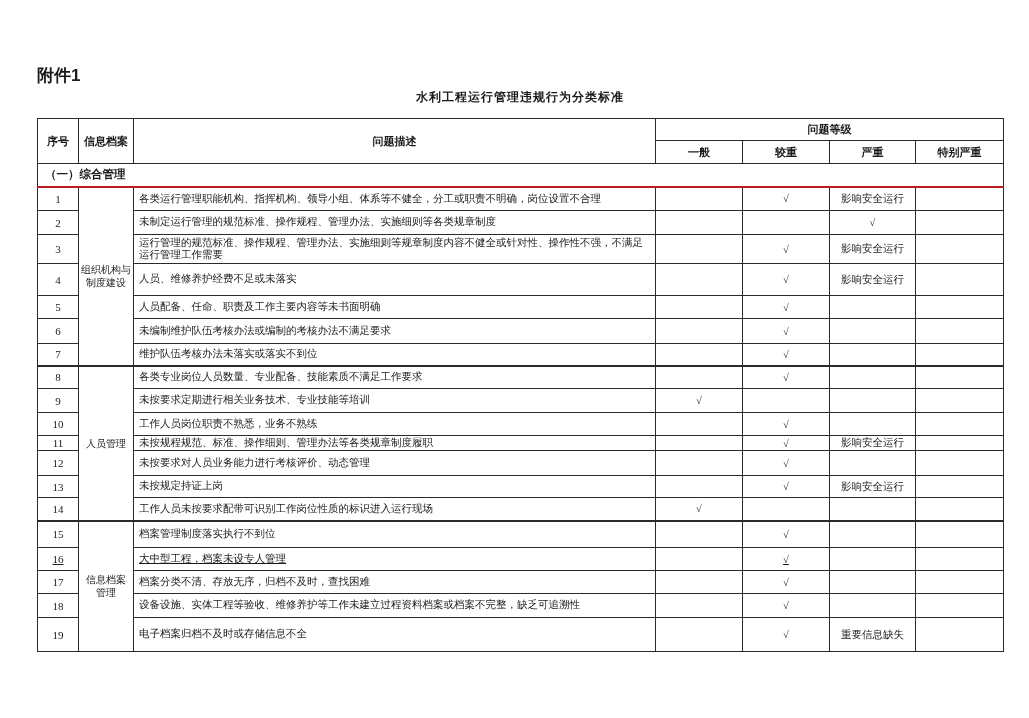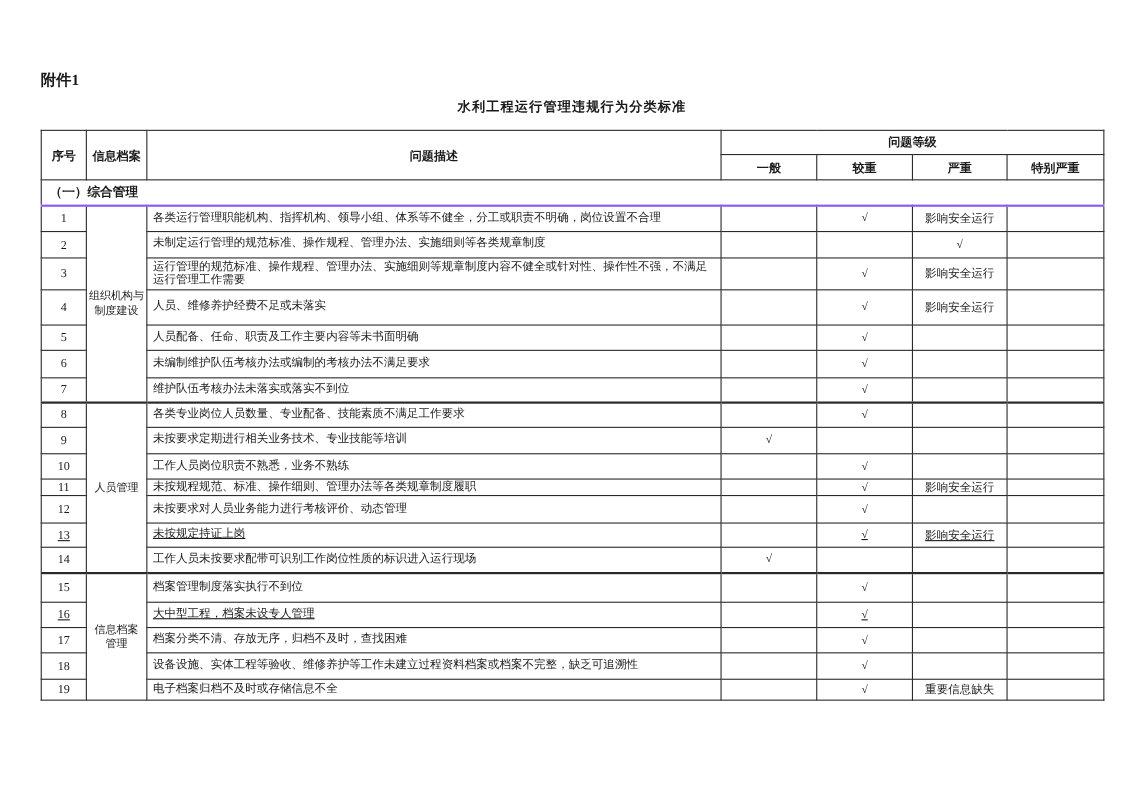--- a/index.html
+++ b/index.html
@@ -3,22 +3,22 @@
 <meta charset="utf-8">
 <style>
   html,body{margin:0;padding:0;}
   body{
     width:1029px;height:718px;position:relative;background:#ffffff;
     font-family:"Liberation Serif","DejaVu Serif",serif;color:#1a1a1a;
     overflow:hidden;
   }
   .attachment{
     position:absolute;left:37px;top:64px;
-    font-size:14px;font-weight:bold;
-    font-family:Liberation Serif, serif;
+    font-size:17px;font-weight:bold;
+    font-family:Liberation Sans, sans-serif;
   }
   .doc-title{
     position:absolute;left:37px;top:89px;width:966px;text-align:center;
     font-size:12px;font-weight:bold;letter-spacing:1px;
     font-family:"Liberation Sans","DejaVu Sans",sans-serif;
   }
   table.main{
     position:absolute;left:37px;top:118px;width:966px;
     border-collapse:collapse;table-layout:fixed;
   }
@@ -33,21 +33,21 @@
   td.no{text-align:center;font-size:11px;}
   td.group{
     text-align:center;font-size:10px;line-height:13px;white-space:pre-line;
   }
   td.desc{
     text-align:left;font-size:10.5px;line-height:12.5px;padding:0 5px;
   }
   td.lvl{text-align:center;font-size:10.5px;}
   tr.section td{
     font-weight:bold;font-size:11.5px;text-align:left;padding:3px 7px;
-    border-bottom:2px solid #8b5cf6;
+    border-bottom:2px solid #b91c1c;
   }
   tr.group-start td{border-top:2px solid #2a2a2a;}
 </style>
 </head>
 <body>
 
 <div class="attachment">附件1</div>
 <div class="doc-title">水利工程运行管理违规行为分类标准</div>
 
 <table class="main">
@@ -170,21 +170,21 @@
         <td class="lvl"></td>
       </tr>
       <tr style="height: 25px;">
         <td class="no">12</td>
         <td class="desc">未按要求对人员业务能力进行考核评价、动态管理</td>
         <td class="lvl"></td>
         <td class="lvl">√</td>
         <td class="lvl"></td>
         <td class="lvl"></td>
       </tr>
-      <tr style="height: 22px; text-decoration: underline;">
+      <tr style="height: 22px;">
         <td class="no">13</td>
         <td class="desc">未按规定持证上岗</td>
         <td class="lvl"></td>
         <td class="lvl">√</td>
         <td class="lvl">影响安全运行</td>
         <td class="lvl"></td>
       </tr>
       <tr style="height: 23px;">
         <td class="no">14</td>
         <td class="desc">工作人员未按要求配带可识别工作岗位性质的标识进入运行现场</td>
@@ -220,21 +220,21 @@
         <td class="lvl"></td>
       </tr>
       <tr style="height: 24px;">
         <td class="no">18</td>
         <td class="desc">设备设施、实体工程等验收、维修养护等工作未建立过程资料档案或档案不完整，缺乏可追溯性</td>
         <td class="lvl"></td>
         <td class="lvl">√</td>
         <td class="lvl"></td>
         <td class="lvl"></td>
       </tr>
-      <tr style="height: 19px; font-family: Liberation Serif, serif;">
+      <tr style="height: 34px; font-family: Liberation Serif, serif;">
         <td class="no">19</td>
         <td class="desc">电子档案归档不及时或存储信息不全</td>
         <td class="lvl"></td>
         <td class="lvl">√</td>
         <td class="lvl">重要信息缺失</td>
         <td class="lvl"></td>
       </tr>
     </tbody>
 </table>
 

